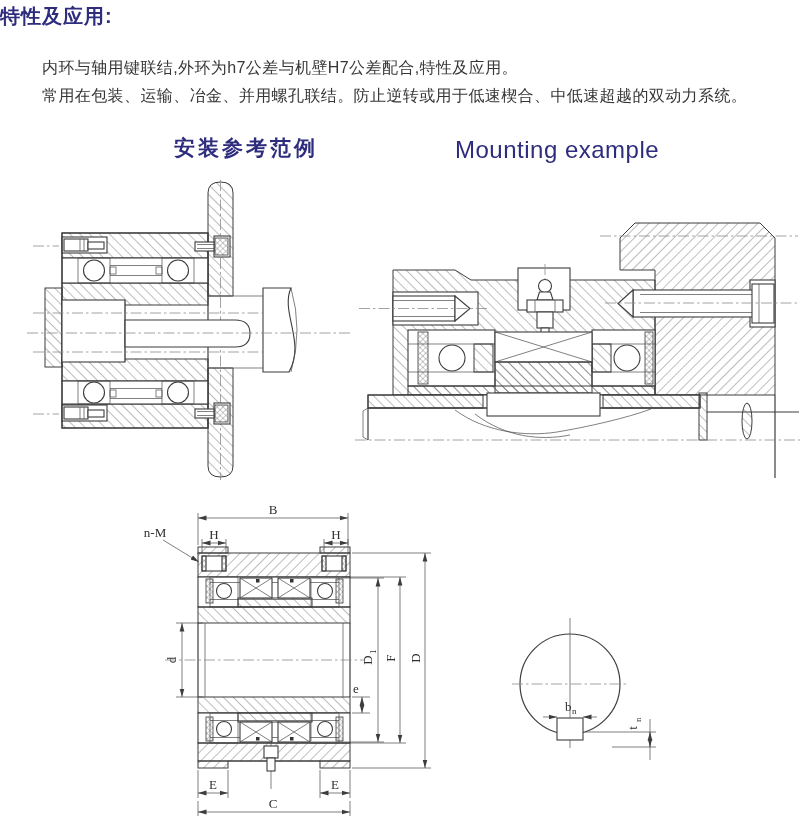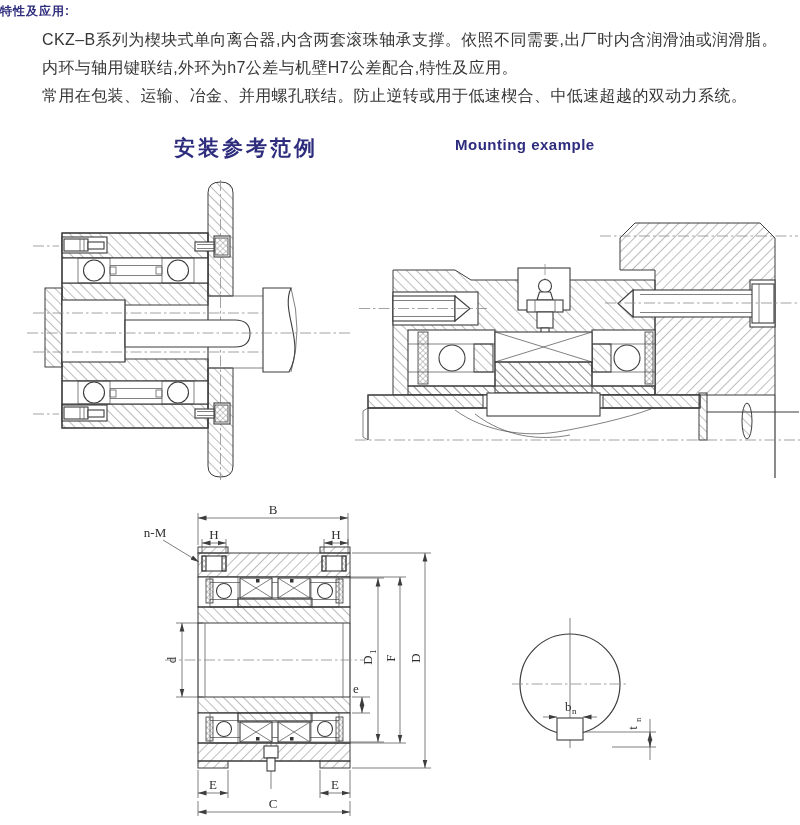--- a/index.html
+++ b/index.html
@@ -1,25 +1,25 @@
 <!DOCTYPE html>
 <html style="--accent: #2e2c7d; --body_text: #363636; --line: #3d3d3d;"><head>
 <meta charset="utf-8">
 <style>
   html,body{margin:0;padding:0;background:#fff;}
   .page{position:relative;width:800px;height:825px;background:#ffffff;overflow:hidden;
         font-family:"Liberation Sans",sans-serif;}
-  .heading{position:absolute;left:0px;top:3px;font-size:12px;font-weight:bold;
+  .heading{position:absolute;left:0px;top:3px;font-size:20px;font-weight:bold;
            color:var(--accent,#2e2c7d);letter-spacing:1px;}
   .para{position:absolute;left:42px;font-size:16px;color:var(--body_text,#363636);
         letter-spacing:0.4px;white-space:nowrap;}
   .p1{top:30px}.p2{top:58px}.p3{top:86px}
   .title-zh{position:absolute;left:140px;top:134px;font-size:21px;font-weight:bold;
             color:var(--accent,#2e2c7d);letter-spacing:3px;margin-left:34px;}
-  .title-en{position:absolute;left:455px;top:136px;font-size:15px;font-weight:bold;
+  .title-en{position:absolute;left:455px;top:136px;font-size:24px;font-weight:normal;
             color:var(--accent,#2e2c7d);letter-spacing:0.5px;}
   svg{position:absolute;}
   .ol{stroke:#3d3d3d;stroke-width:1.2;fill:none;}
   .ow{stroke:#3d3d3d;stroke-width:1.1;fill:#fff;}
   .oh1{stroke:#3d3d3d;stroke-width:1.0;fill:url(#hA);}
   .oh2{stroke:#3d3d3d;stroke-width:1.0;fill:url(#hB);}
   .och{stroke:#3d3d3d;stroke-width:0.8;fill:url(#ch);}
   .tn{stroke:#4a4a4a;stroke-width:0.7;fill:none;}
   .cl{stroke:#8c8c8c;stroke-width:0.8;fill:none;stroke-dasharray:11 3 2.5 3;}
   .dm{stroke:#474747;stroke-width:0.7;fill:none;}
@@ -45,21 +45,20 @@
       <marker id="ae" markerWidth="10" markerHeight="7" refX="8.5" refY="3" orient="auto" markerUnits="userSpaceOnUse">
         <path d="M0,0.6 L8.5,3 L0,5.4 Z" fill="#3d3d3d"></path>
       </marker>
       <marker id="as" markerWidth="10" markerHeight="7" refX="1.5" refY="3" orient="auto" markerUnits="userSpaceOnUse">
         <path d="M10,0.6 L1.5,3 L10,5.4 Z" fill="#3d3d3d"></path>
       </marker>
     </defs>
   </svg>
 
   <div class="heading">特性及应用:</div>
-  <div class="para p1">CKZ–B系列为楔块式单向离合器,内含两套滚珠轴承支撑。依照不同需要,出厂时内含润滑油或润滑脂。</div>
   <div class="para p2">内环与轴用键联结,外环为h7公差与机壁H7公差配合,特性及应用。</div>
   <div class="para p3">常用在包装、运输、冶金、并用螺孔联结。防止逆转或用于低速楔合、中低速超越的双动力系统。</div>
   <div class="title-zh">安装参考范例</div>
   <div class="title-en">Mounting example</div>
 
   <svg style="left:25px;top:180px" width="330" height="300" viewBox="0 0 330 300">
     <g>
       <path class="oh1" d="M183,116 L183,13 Q183,2 195.5,2 Q208,2 208,13 L208,116 Z"></path>
       <path class="oh1" d="M183,188 L183,286 Q183,297 195.5,297 Q208,297 208,286 L208,188 Z"></path>
       <line class="cl" x1="195.5" y1="0" x2="195.5" y2="300"></line>

